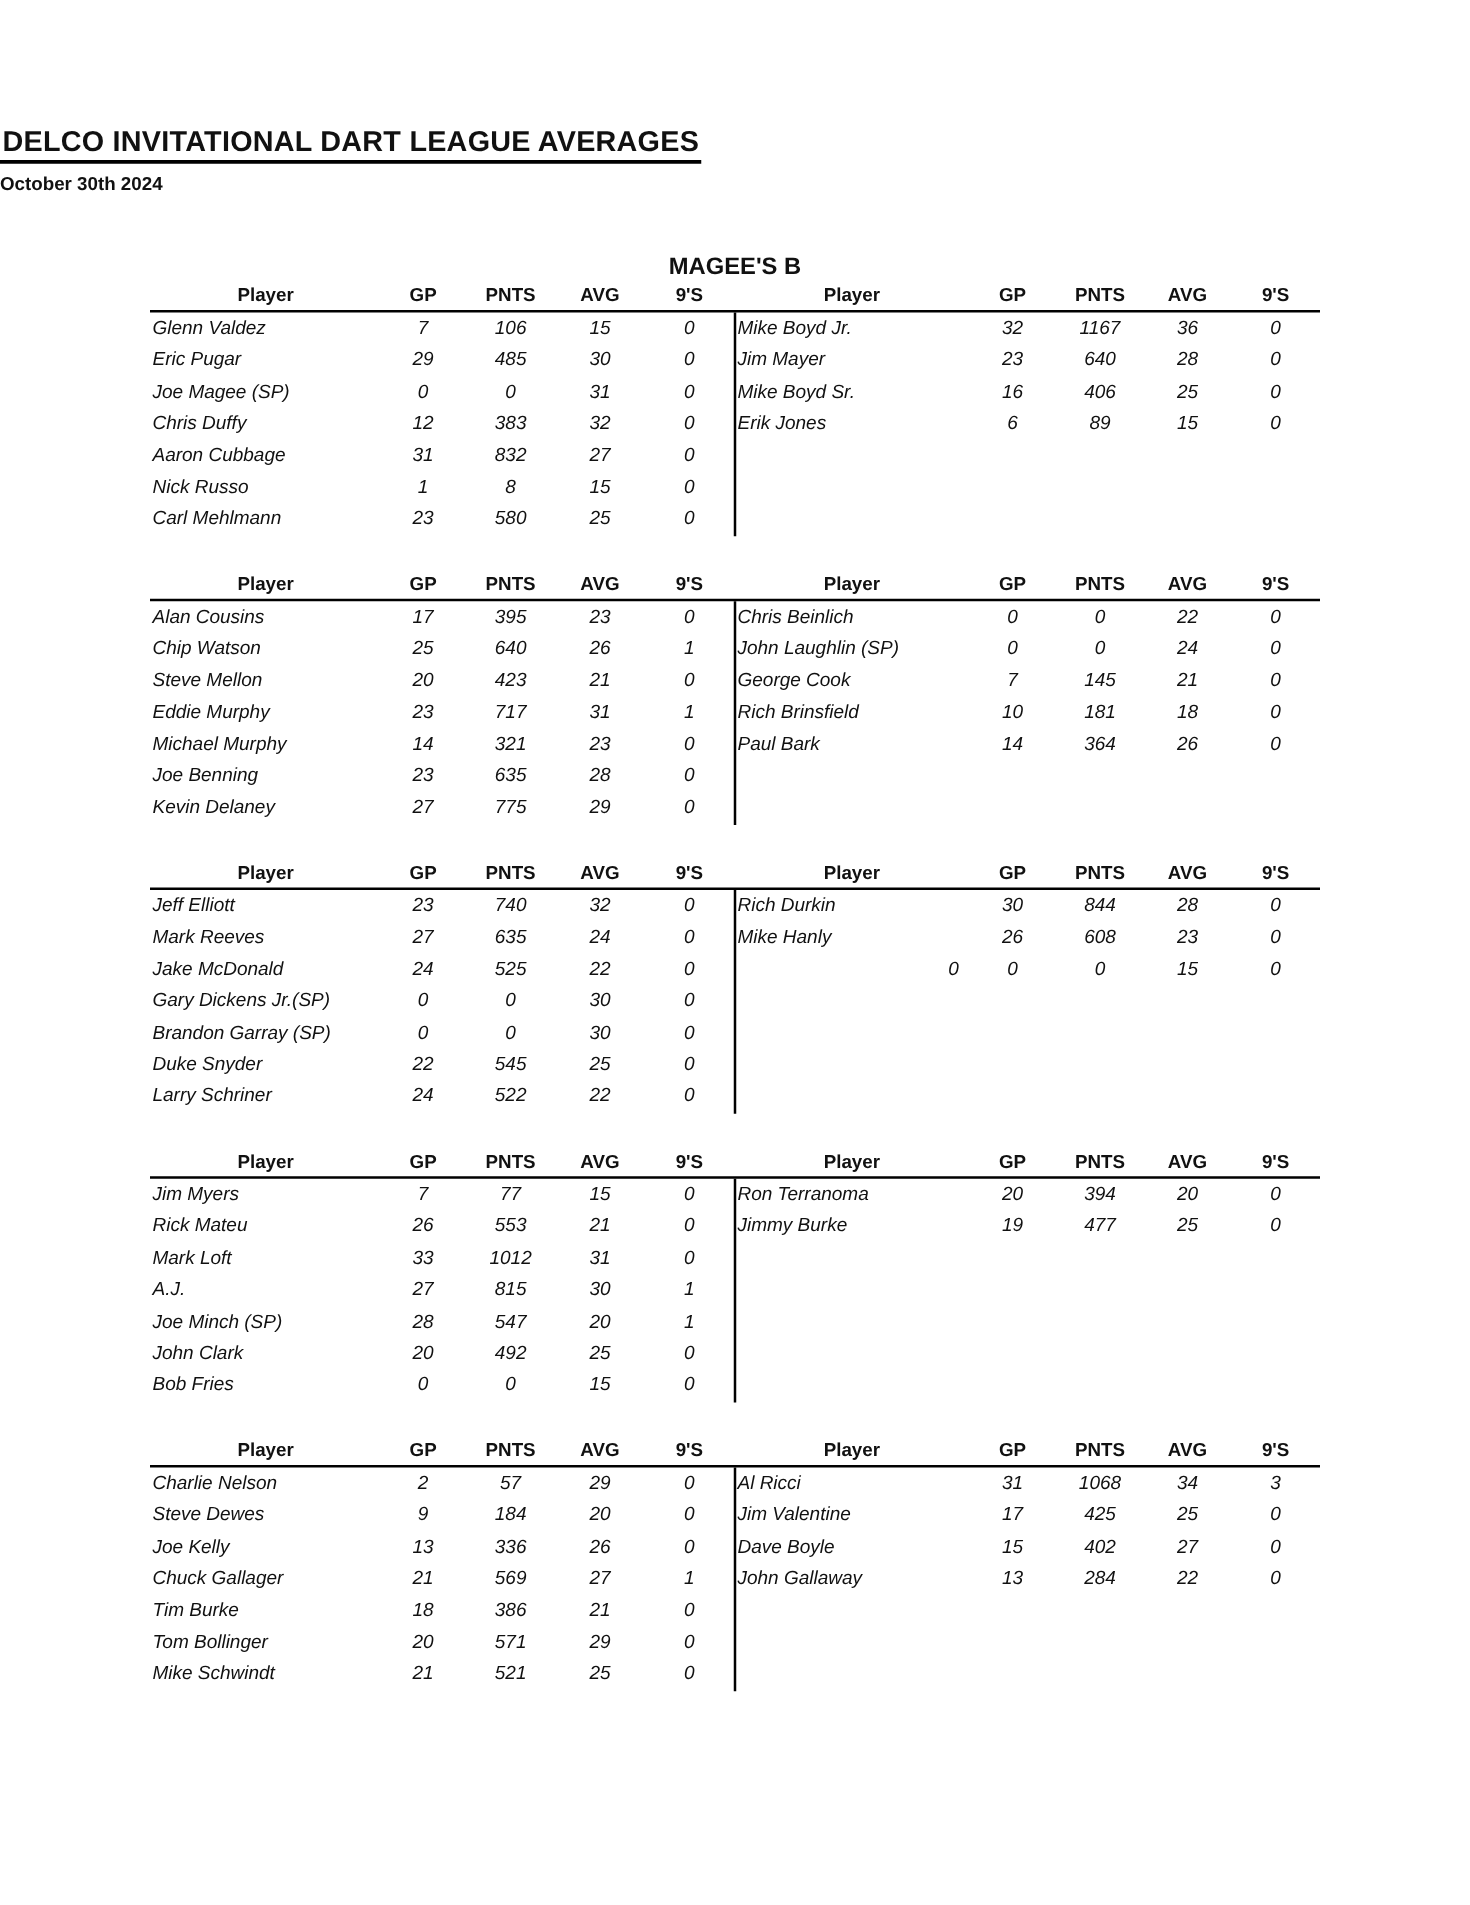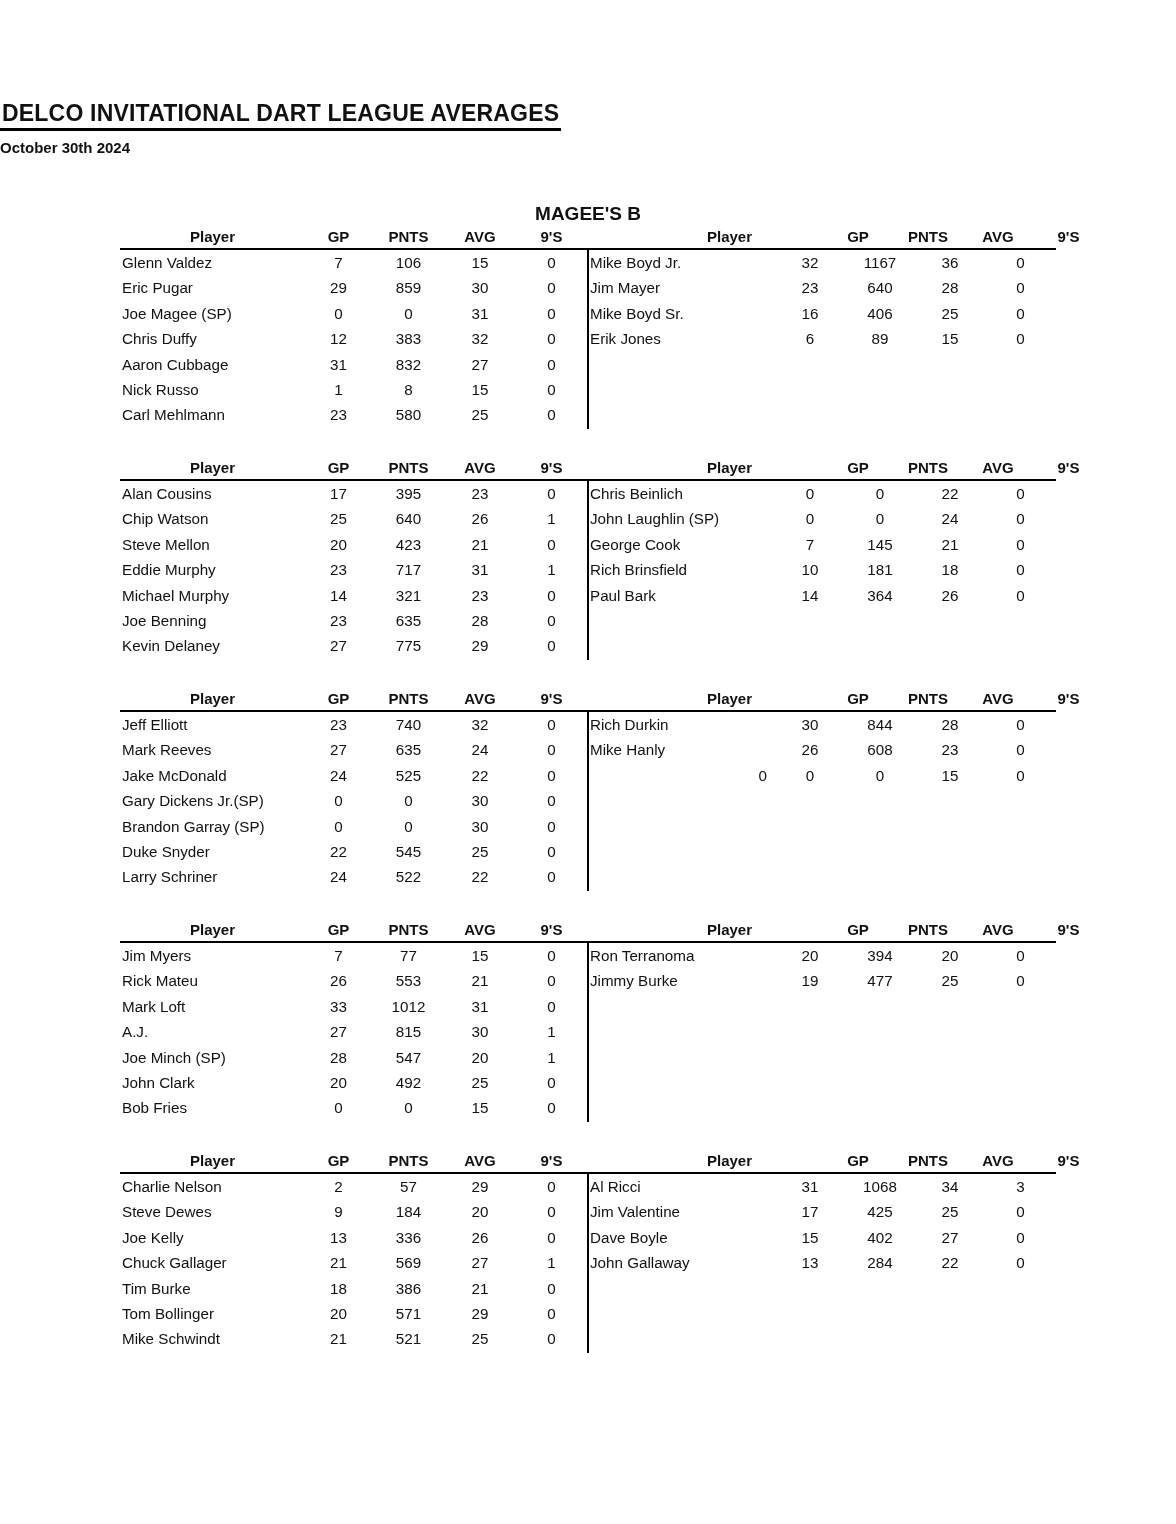--- a/index.html
+++ b/index.html
@@ -33,30 +33,30 @@
 
   .team { margin-bottom:28px; }
   .team-name {
     margin:0;
     text-align:center;
     font-weight:bold;
     font-size:19px;
     height:24px; line-height:24px;
   }
 
-  .hdr { display:flex; border-bottom:2.2px solid #000;gap:48px; }
+  .hdr { display:flex; border-bottom:2.2px solid #000; }
   .grid-l { display:grid; grid-template-columns:185px 67px 73px 70px 73px; width:468px; }
   .grid-r { display:grid; grid-template-columns:187px 70px 70px 70px 71px; width:468px; }
   .hdr span {
     font-weight:bold; font-size:15px;
     text-align:center; height:22px; line-height:22px;
     white-space:nowrap;
   }
 
-  .rows-wrap { position:relative; display:flex; min-height:179px; }
+  .rows-wrap { position:relative; display:flex; min-height:179px;font-style:italic; }
   .divider {
     position:absolute; left:467px; top:0; bottom:0;
     width:1.6px; background:#000;
   }
   .half-rows { width:468px; display:flex; flex-direction:column; }
 
   .row { height:25.4px; line-height:25.4px; font-size:15.2px; }
   .cell { white-space:nowrap; overflow:hidden; }
   .cell-name { text-align:left; padding-left:2px; }
   .cell-name.numeric { text-align:right; padding-right:8px; }
@@ -98,21 +98,21 @@
             <div class="row grid-l">
               <div class="cell cell-name">Glenn Valdez</div>
               <div class="cell cell-num">7</div>
               <div class="cell cell-num">106</div>
               <div class="cell cell-num">15</div>
               <div class="cell cell-num">0</div>
             </div>
             <div class="row grid-l">
               <div class="cell cell-name">Eric Pugar</div>
               <div class="cell cell-num">29</div>
-              <div class="cell cell-num">859</div>
+              <div class="cell cell-num">485</div>
               <div class="cell cell-num">30</div>
               <div class="cell cell-num">0</div>
             </div>
             <div class="row grid-l">
               <div class="cell cell-name">Joe Magee (SP)</div>
               <div class="cell cell-num">0</div>
               <div class="cell cell-num">0</div>
               <div class="cell cell-num">31</div>
               <div class="cell cell-num">0</div>
             </div>

